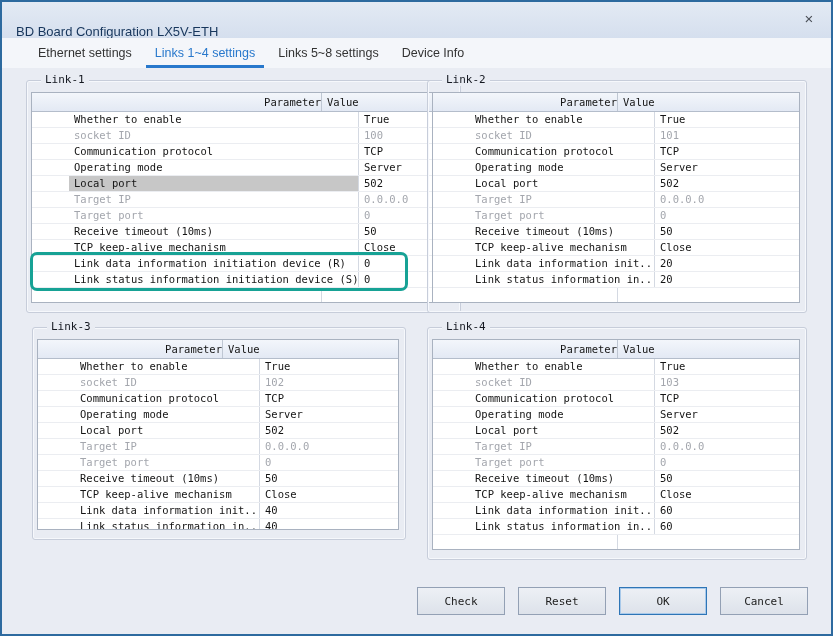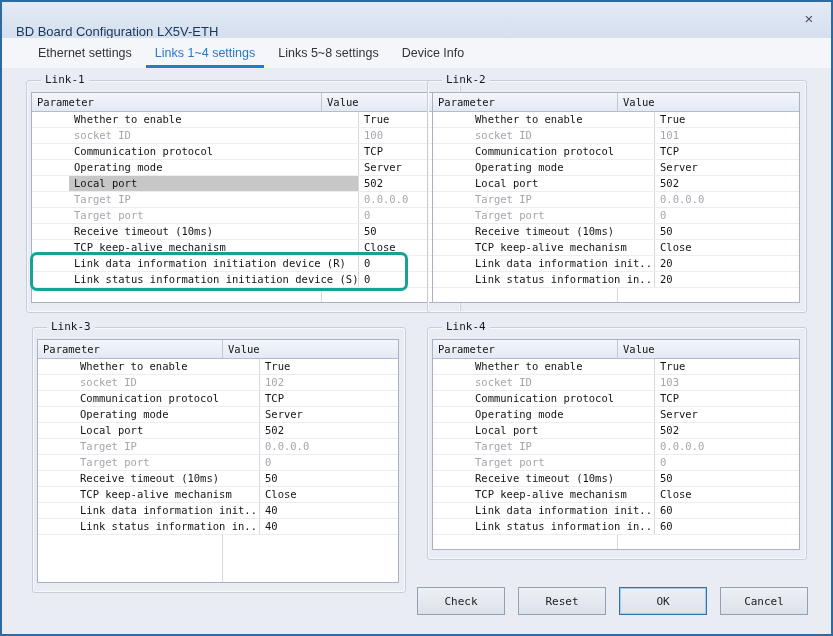--- a/index.html
+++ b/index.html
@@ -23,32 +23,32 @@
   .tab[data-active="true"]{color:#2878cc;}
   .tab[data-active="true"]::after{content:"";position:absolute;left:1px;right:1px;
     bottom:0;height:3px;background:#2878cc;}
   
   .gbox{position:absolute;border:1px solid #c7cdda;border-radius:3px;
     box-shadow:inset 0 0 0 1px #f6f8fc;}
   .glabel{position:absolute;top:-8px;left:14px;background:#e9ecf3;padding:0 4px;
     font-family:"DejaVu Sans Mono",monospace;font-size:11px;color:#141821;}
   #g1{left:24px;top:78px;width:435px;height:233px;}
   #g2{left:425px;top:78px;width:380px;height:233px;}
-  #g3{left:30px;top:325px;width:374px;height:266px;text-decoration:underline;}
+  #g3{left:30px;top:325px;width:374px;height:213px;text-decoration:underline;}
   #g4{left:425px;top:325px;width:380px;height:233px;}
   
   .tbl{position:absolute;left:4px;right:6px;top:11px;bottom:9px;background:#fff;
     border:1px solid #a9b2c0;display:flex;flex-direction:column;overflow:hidden;
     font-family:"DejaVu Sans Mono",monospace;font-size:10.5px;color:#141414;}
   .thead{display:flex;height:19px;flex:0 0 19px;
     background:linear-gradient(#f3f6fb,#e3e9f4);border-bottom:1px solid #b4bdcb;}
   .thead .cell{line-height:18px;}
   .cell{padding-left:5px;overflow:hidden;white-space:nowrap;}
   .param{border-right:1px solid #d4d9e2;flex:0 0 auto;}
-  .thead .param{border-right:1px solid #bfc7d3;}
+  .thead .param{border-right:1px solid #bfc7d3;text-align:right;}
   .value{flex:1 1 auto;}
   .wide .param{width:290px;}
   .narrow .param{width:185px;}
   .trow{display:flex;height:16px;flex:0 0 16px;line-height:15px;
     border-bottom:1px solid #ebedf1;padding-left:37px;}
   .trow[data-state="disabled"] .cell{color:#a3a6ad;}
   .trow[data-state="selected"] .param{background:#c7c7c7;}
   .tfill{display:flex;flex:1 1 auto;}
   
   .annotation{position:absolute;left:28px;top:250px;width:378px;height:39px;

